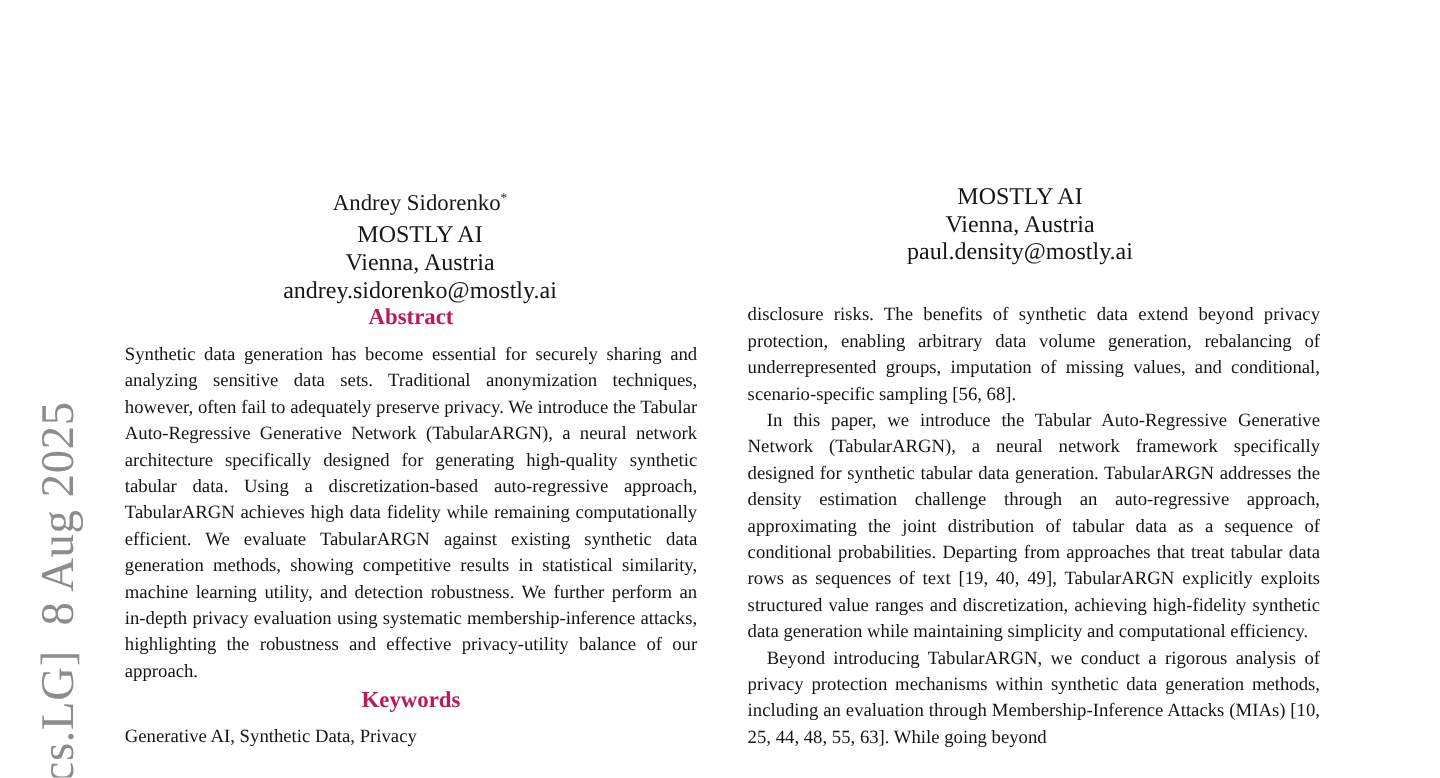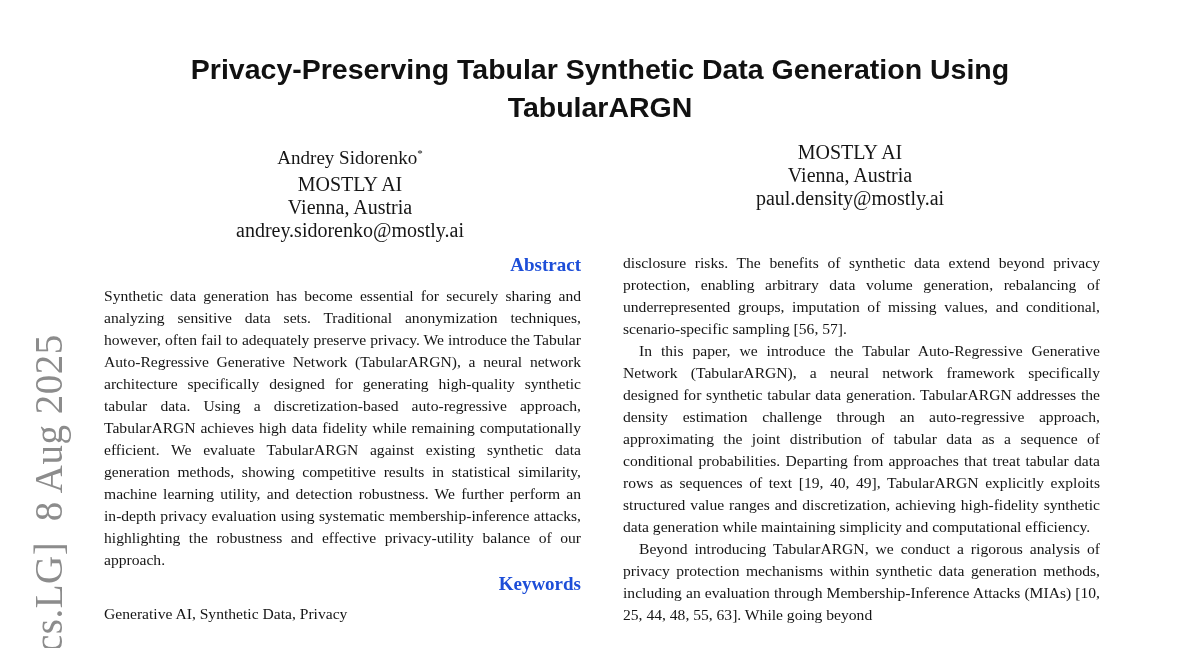--- a/index.html
+++ b/index.html
@@ -38,21 +38,21 @@
     color: #111111;
   }
   .authors {
     position: absolute;
     top: 141px;
     left: 100px;
     width: 1000px;
     display: flex;
     font-family: "Liberation Serif", serif;
   }
-  .author { flex: 1; text-align: center; }
+  .author { flex: 1; text-align: center; margin-top: 12px; }
   .author-name { font-size: 19px; line-height: 24px; margin-bottom: 3px; }
   .author-name sup { font-size: 11px; }
   .author-line { font-size: 20px; line-height: 23px; }
   .columns {
     position: absolute;
     top: 252px;
     left: 104px;
     width: 996px;
     display: flex;
     gap: 42px;
@@ -66,38 +66,34 @@
     color: #151515;
     hyphens: auto;
     -webkit-hyphens: auto;
   }
   .col h2 {
     font-family: "Liberation Serif", serif;
     font-size: 19px;
     font-weight: 700;
     line-height: 26px;
     margin: 0 0 7px 0;
-    text-align: right;
-    color: #1d4ed8;
+    text-align: center;
+    color: #be185d;
   }
   .col h2.keywords-heading { margin-bottom: 6px; }
   .col p { margin: 0; }
   .col p.indent { text-indent: 16px; }
 </style>
 </head>
 <body>
 
 <div class="page">
 
   <div class="watermark">cs.LG]  8 Aug 2025</div>
 
-  <h1 class="title">
-    <span>Privacy-Preserving Tabular Synthetic Data Generation Using</span><br>
-    <span>TabularARGN</span>
-  </h1>
 
   <div class="authors">
     <div class="author">
       <div class="author-name"><span>Andrey Sidorenko</span><sup>*</sup></div>
       <div class="author-line">MOSTLY AI</div>
       <div class="author-line">Vienna, Austria</div>
       <div class="author-line">andrey.sidorenko@mostly.ai</div>
     </div>
     <div class="author">
       <div class="author-line">MOSTLY AI</div>
@@ -107,19 +103,19 @@
   </div>
 
   <div class="columns">
     <div class="col" lang="en">
       <h2>Abstract</h2>
       <p>Synthetic data generation has become essential for securely sharing and analyzing sensitive data sets. Traditional anonymization techniques, however, often fail to adequately preserve privacy. We introduce the Tabular Auto-Regressive Generative Network (TabularARGN), a neural network architecture specifically designed for generating high-quality synthetic tabular data. Using a discretization-based auto-regressive approach, TabularARGN achieves high data fidelity while remaining computationally efficient. We evaluate TabularARGN against existing synthetic data generation methods, showing competitive results in statistical similarity, machine learning utility, and detection robustness. We further perform an in-depth privacy evaluation using systematic membership-inference attacks, highlighting the robustness and effective privacy-utility balance of our approach.</p>
       <h2 class="keywords-heading">Keywords</h2>
       <p>Generative AI, Synthetic Data, Privacy</p>
     </div>
     <div class="col" lang="en">
-      <p>disclosure risks. The benefits of synthetic data extend beyond privacy protection, enabling arbitrary data volume generation, rebalancing of underrepresented groups, imputation of missing values, and conditional, scenario-specific sampling [56, 57].</p>
+      <p>disclosure risks. The benefits of synthetic data extend beyond privacy protection, enabling arbitrary data volume generation, rebalancing of underrepresented groups, imputation of missing values, and conditional, scenario-specific sampling [56, 68].</p>
       <p class="indent">In this paper, we introduce the Tabular Auto-Regressive Generative Network (TabularARGN), a neural network framework specifically designed for synthetic tabular data generation. TabularARGN addresses the density estimation challenge through an auto-regressive approach, approximating the joint distribution of tabular data as a sequence of conditional probabilities. Departing from approaches that treat tabular data rows as sequences of text [19, 40, 49], TabularARGN explicitly exploits structured value ranges and discretization, achieving high-fidelity synthetic data generation while maintaining simplicity and computational efficiency.</p>
       <p class="indent">Beyond introducing TabularARGN, we conduct a rigorous analysis of privacy protection mechanisms within synthetic data generation methods, including an evaluation through Membership-Inference Attacks (MIAs) [10, 25, 44, 48, 55, 63]. While going beyond</p>
     </div>
   </div>
 
 </div>
 
 </body></html>

